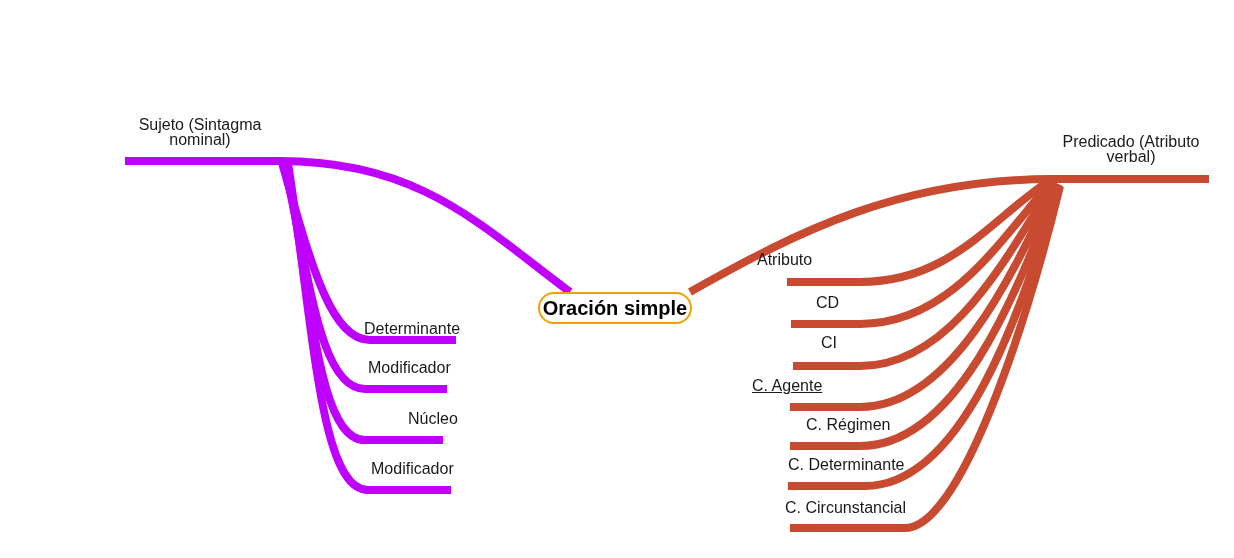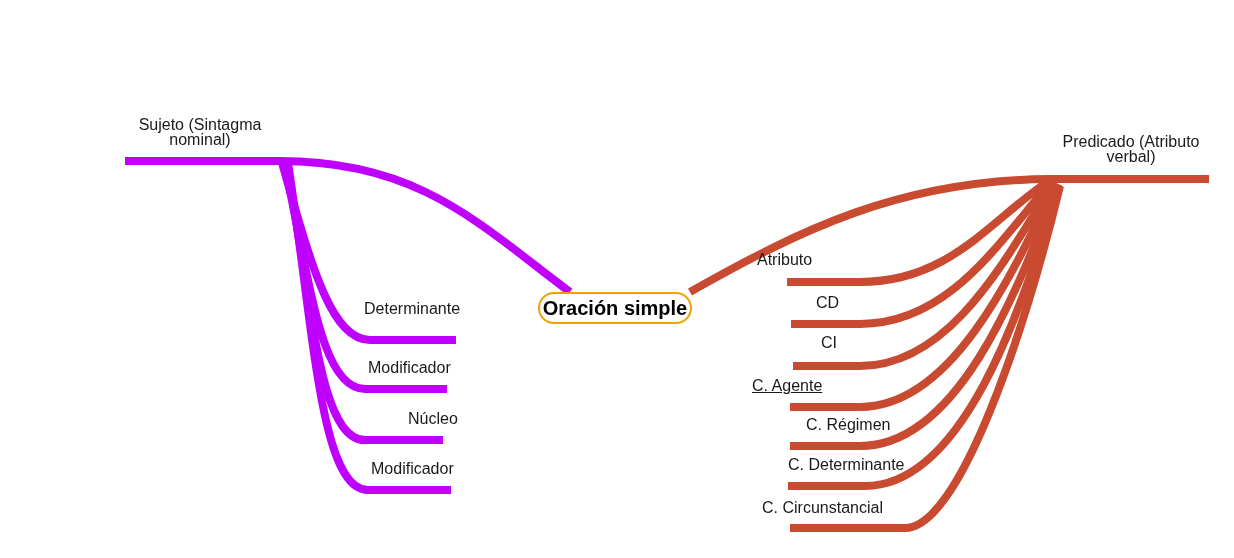--- a/index.html
+++ b/index.html
@@ -34,27 +34,27 @@
   </g>
 </svg>
 
 <div class="center">
   <span>Oración simple</span>
 </div>
 
 <div class="lbl wrap" style="left:130px; top:117px; width:140px;">
   <span>Sujeto  (Sintagma nominal)</span>
 </div>
-<div class="lbl" style="left:364px; top:301px;text-align:right;"><span>Determinante</span></div>
+<div class="lbl" style="left:364px; top:321px;text-align:right;"><span>Determinante</span></div>
 <div class="lbl" style="left:368px; top:360px;"><span>Modificador</span></div>
 <div class="lbl" style="left:384px; top:411px;margin-left:24px;"><span>Núcleo</span></div>
 <div class="lbl" style="left:371px; top:461px;"><span>Modificador</span></div>
 
 <div class="lbl wrap" style="left:1056px; top:134px; width:150px;">
   <span>Predicado  (Atributo verbal)</span>
 </div>
 <div class="lbl" style="left:757px; top:252px;"><span>Atributo</span></div>
 <div class="lbl" style="left:816px; top:295px;text-align:center;"><span>CD</span></div>
 <div class="lbl" style="left:821px; top:335px;"><span>CI</span></div>
 <div class="lbl" style="left:752px; top:378px;text-decoration:underline;"><span>C. Agente</span></div>
 <div class="lbl" style="left:790px; top:417px;margin-left:16px;"><span>C. Régimen</span></div>
 <div class="lbl" style="left:788px; top:457px;"><span>C. Determinante</span></div>
-<div class="lbl" style="left:762px; top:500px;"><span>C. Circunstancial</span></div>
+<div class="lbl" style="left:785px; top:500px;"><span>C. Circunstancial</span></div>
 
 </body></html>

